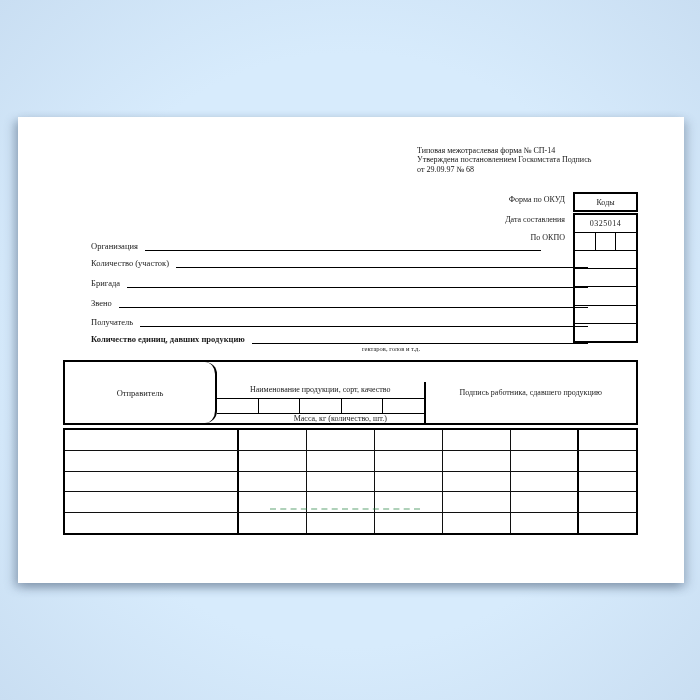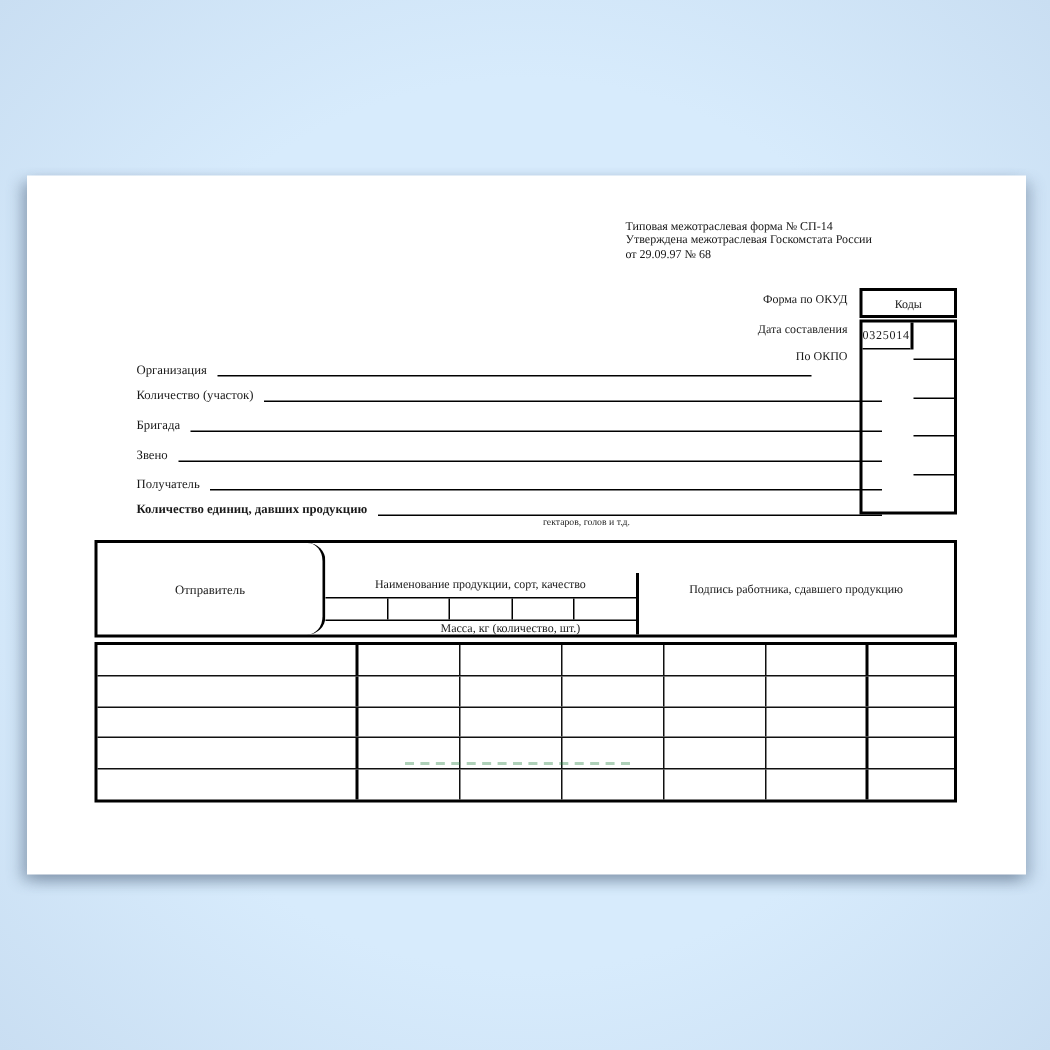--- a/index.html
+++ b/index.html
@@ -45,21 +45,21 @@
     position: absolute;
     left: 555px; top: 75px; width: 65px; height: 20px;
     border: 2px solid #000;
     display: flex; align-items: center; justify-content: center;
     font-size: 8px;
   }
   .codes-box {
     position: absolute;
     left: 555px; top: 96px; width: 65px; height: 130px;
     border: 2px solid #000;
-    display: flex; flex-direction: row;
+    display: flex; flex-direction: column;
   }
   .codes-value {
     height: 18px; border-bottom: 1.5px solid #000;
     display: flex; align-items: center; justify-content: center;
     font-size: 8px; letter-spacing: 0.5px;
   }
   .okpo-row { height: 18px; border-bottom: 1px solid #000; display: flex; }
   .okpo-cell { flex: 1; border-right: 1px solid #000; }
   .okpo-cell:last-child { border-right: none; }
   .codes-empty { flex: 1; border-bottom: 1px solid #000; }
@@ -143,21 +143,21 @@
   }
 </style>
 </head>
 <body>
 
 <div class="stage">
   <div class="page">
 
     <div class="note">
       <div>Типовая межотраслевая форма № СП-14</div>
-      <div>Утверждена межотраслевая Госкомстата России</div>
+      <div>Утверждена постановлением Госкомстата Подпись</div>
       <div>от 29.09.97 № 68</div>
     </div>
 
     <div class="codes-label lbl-okud">Форма по ОКУД</div>
     <div class="codes-label lbl-date">Дата составления</div>
     <div class="codes-label lbl-okpo">По ОКПО</div>
 
     <div class="kody-head">Коды</div>
 
     <div class="codes-box">

